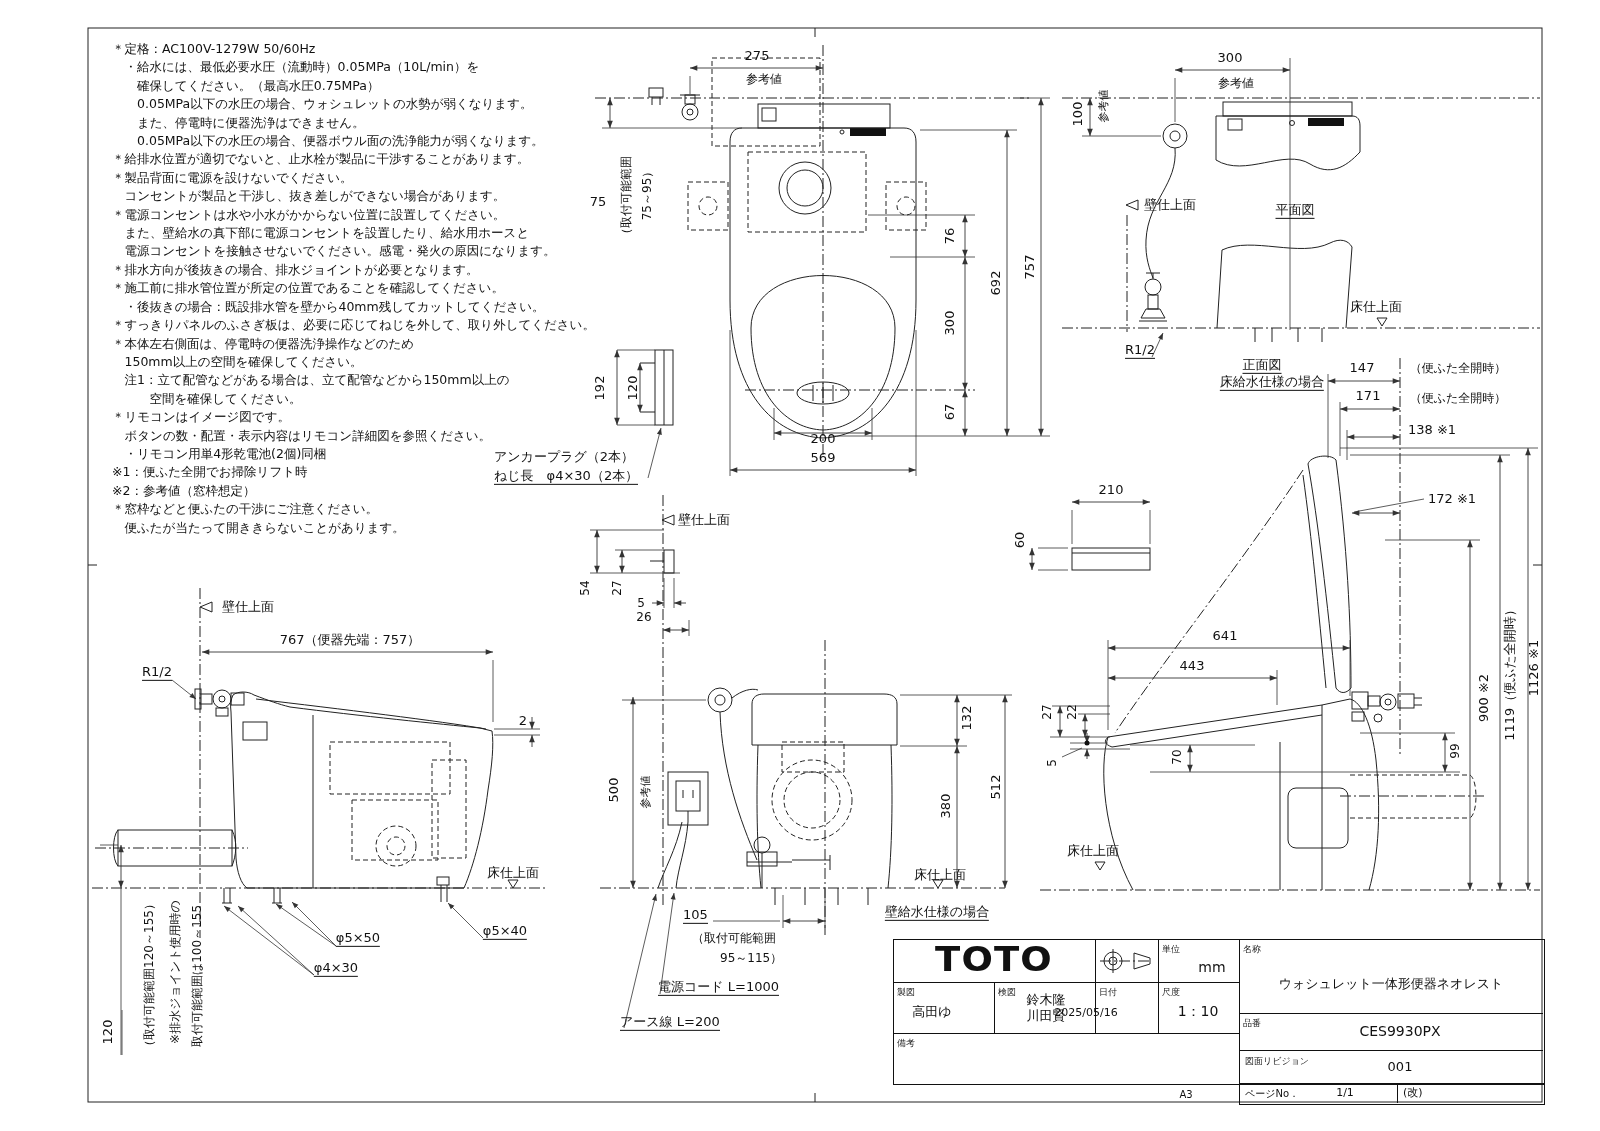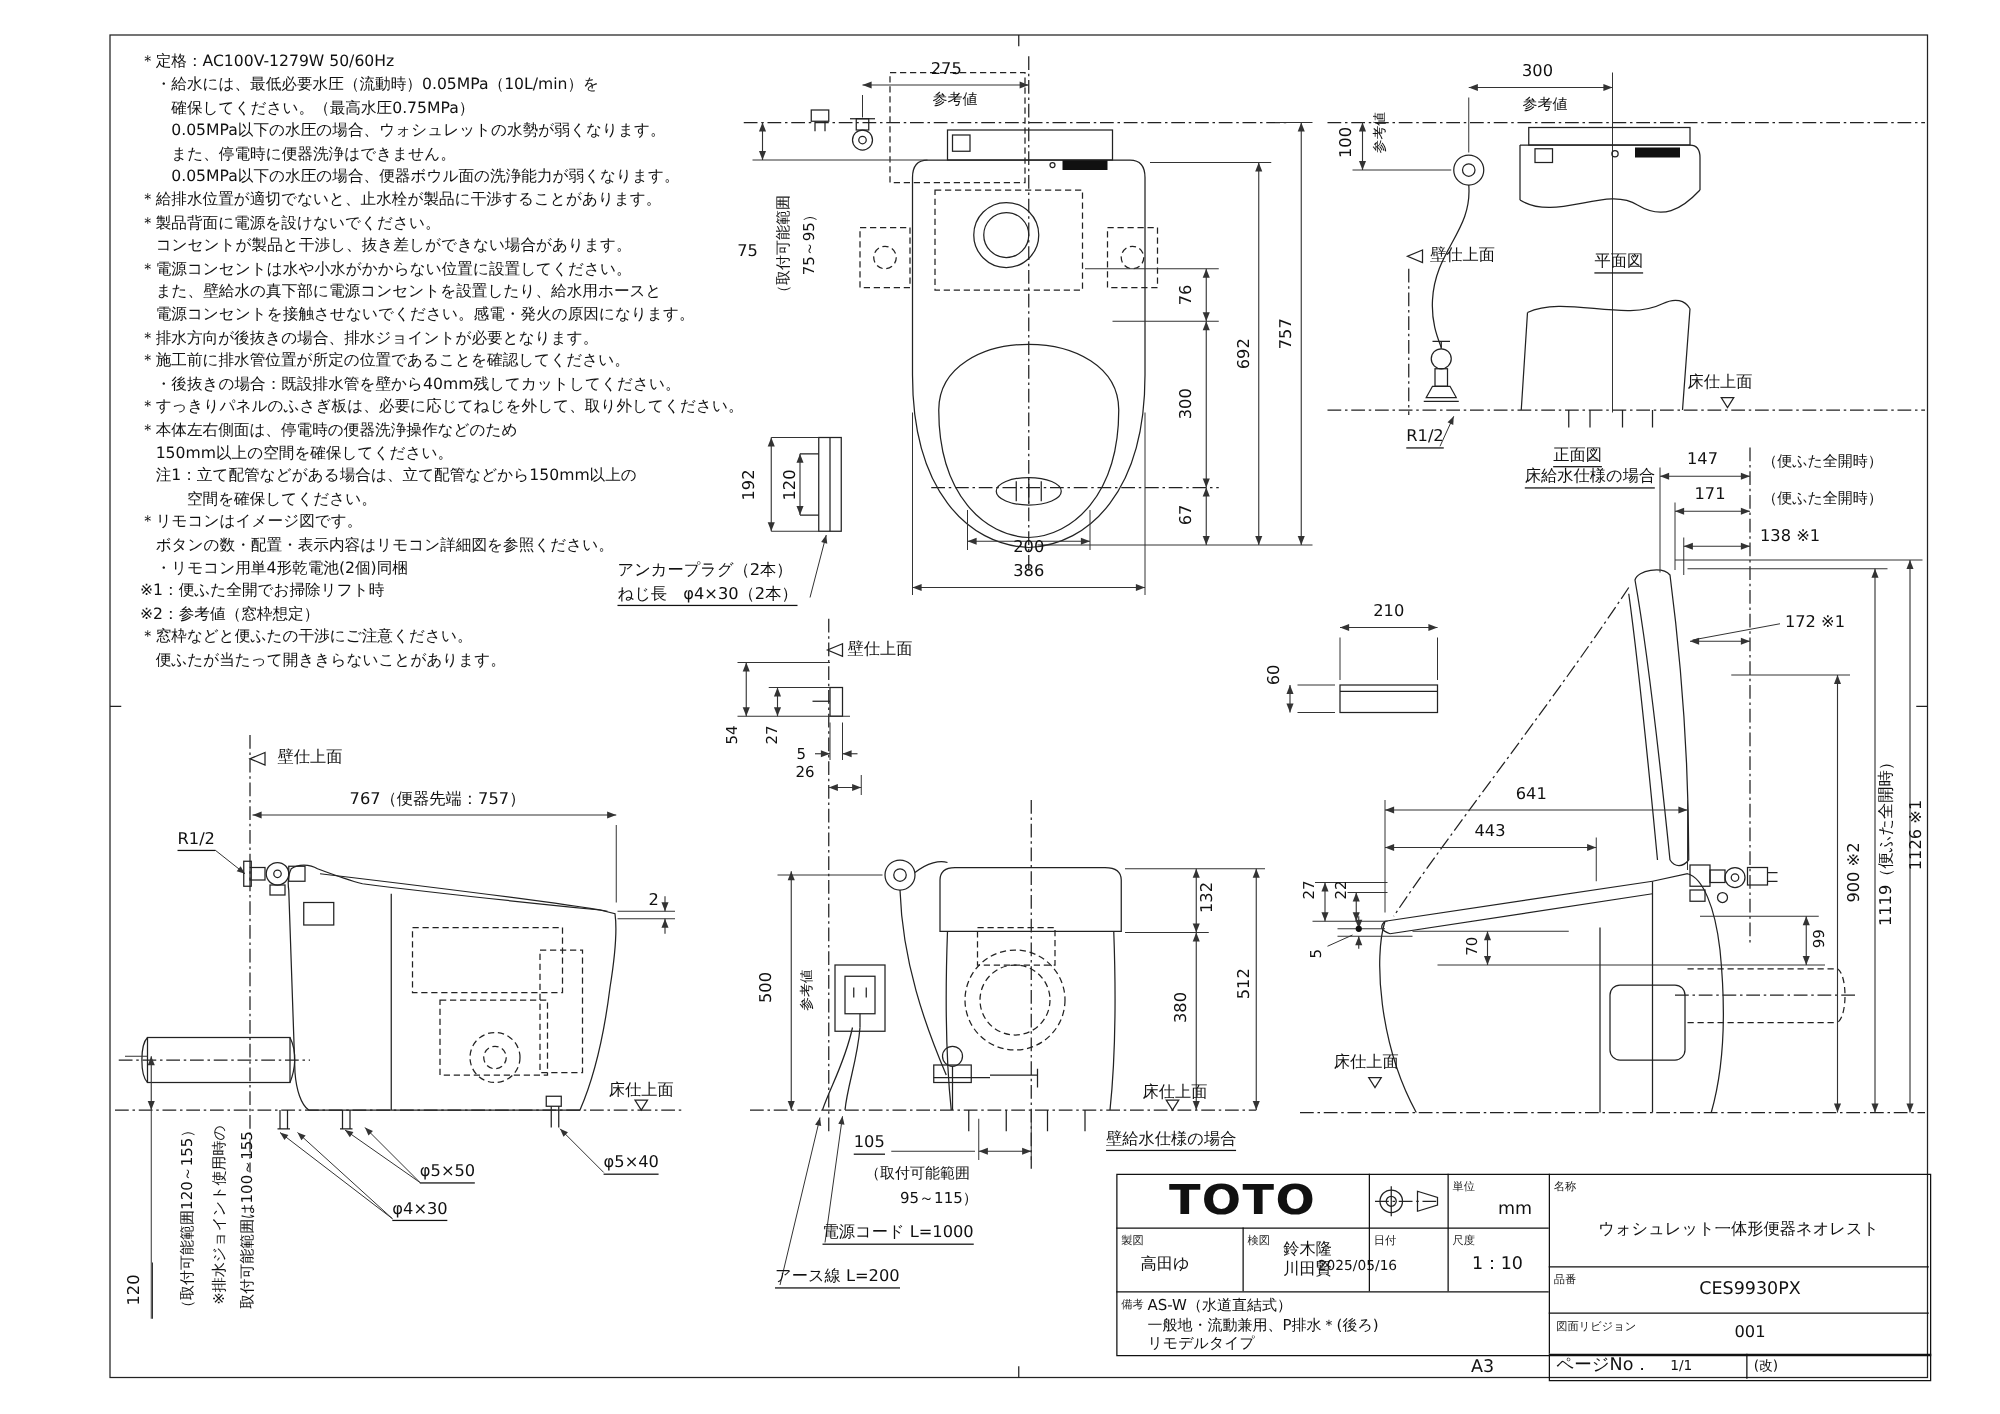--- a/index.html
+++ b/index.html
@@ -8,21 +8,21 @@
   #art{position:absolute;left:0;top:0}
   .s  {stroke:#222;fill:none;stroke-width:1}
   .thn{stroke:#333;fill:none;stroke-width:.8}
   .dim{stroke:#333;fill:none;stroke-width:.9}
   .dd {stroke-dasharray:11 3 2 3}
   .da {stroke-dasharray:5 3}
   .fil{fill:#111;stroke:none}
   .lb{position:absolute;transform:translate(-50%,-50%);font-size:12px;white-space:nowrap;line-height:1.1}
   .lf{position:absolute;transform:translate(0,-50%);font-size:12px;white-space:nowrap;line-height:1.1}
   .rot{position:absolute;transform:translate(-50%,-50%) rotate(-90deg);font-size:12px;white-space:nowrap;line-height:1.1}
-  .u{border-bottom:1px solid #111;padding-bottom:1px}.s10{font-size:14px}.s11{font-size:11px}.s13{font-size:13px}.s14{font-size:14px}
+  .u{border-bottom:1px solid #111;padding-bottom:1px}.s10{font-size:10px}.s11{font-size:11px}.s13{font-size:13px}.s14{font-size:14px}
   #notes{position:absolute;left:112px;top:40px;font-size:12.5px;line-height:18.4px;white-space:pre;color:#111}
   .celllab{position:absolute;font-size:9px;color:#222}
   .tbline{position:absolute;background:#111}
   .box{position:absolute;border:1.5px solid #111}
   .logo{position:absolute;transform:translate(-50%,-54%) scaleX(1.12);font-weight:900;font-size:33px;letter-spacing:1px}
 </style>
 </head>
 <body>
 
 <div id="sheet">
@@ -332,21 +332,21 @@
 <div class="lb" style="left:764px;top:80px">参考値</div>
 <div class="lb s13" style="left:598px;top:202px">75</div>
 <div class="rot" style="left:627px;top:198px">（取付可能範囲</div>
 <div class="rot" style="left:648px;top:193px">75～95）</div>
 <div class="rot s13" style="left:950px;top:236px">76</div>
 <div class="rot s13" style="left:950px;top:323px">300</div>
 <div class="rot s13" style="left:950px;top:412px">67</div>
 <div class="rot s13" style="left:996px;top:283px">692</div>
 <div class="rot s13" style="left:1030px;top:267px">757</div>
 <div class="lb s13" style="left:823px;top:439px">200</div>
-<div class="lb s13" style="left:823px;top:458px">386</div>
+<div class="lb s13" style="left:823px;top:458px">569</div>
 <div class="rot s13" style="left:600px;top:388px">192</div>
 <div class="rot s13" style="left:633px;top:388px">120</div>
 <div class="lf s13" style="left:494px;top:457px">アンカープラグ（2本）</div>
 <div class="lf s13 u" style="left:494px;top:477px">ねじ長　φ4×30（2本）</div>
 
 <div class="lb s13" style="left:1230px;top:58px">300</div>
 <div class="lb" style="left:1236px;top:84px">参考値</div>
 <div class="rot s13" style="left:1078px;top:114px">100</div>
 <div class="rot s11" style="left:1104px;top:106px">参考値</div>
 <div class="lb s13" style="left:1170px;top:205px">壁仕上面</div>
@@ -427,23 +427,20 @@
 <div class="celllab" style="left:998px;top:986px">検図</div>
 <div class="lb s13" style="left:1046px;top:1008px;white-space:pre;line-height:16px">鈴木隆
 川田賢</div>
 <div class="celllab" style="left:1099px;top:986px">日付</div>
 <div class="lb s11" style="left:1086px;top:1013px">2025/05/16</div>
 <div class="celllab" style="left:1162px;top:986px">尺度</div>
 <div class="lb s14" style="left:1198px;top:1012px">1：10</div>
 <div class="celllab" style="left:1243px;top:943px">名称</div>
 <div class="lb s13" style="left:1391px;top:984px">ウォシュレット一体形便器ネオレスト</div>
 <div class="celllab" style="left:897px;top:1037px">備考</div>
-<div class="lf" style="left:918px;top:1060px;white-space:pre;line-height:15.5px;font-size:12px">AS-W（水道直結式）
-一般地・流動兼用、P排水＊(後ろ)
-リモデルタイプ</div>
 <div class="celllab" style="left:1243px;top:1017px">品番</div>
 <div class="lb s14" style="left:1400px;top:1032px">CES9930PX</div>
 <div class="celllab" style="left:1245px;top:1055px">図面リビジョン</div>
 <div class="lb s13" style="left:1400px;top:1067px">001</div>
 <div class="lb s10" style="left:1186px;top:1094px">A3</div>
 <div class="lf s10" style="left:1245px;top:1093px">ページNo．</div>
 <div class="lb s11" style="left:1345px;top:1093px">1/1</div>
 <div class="lf s11" style="left:1403px;top:1093px">(改)</div>
 
 </div>

